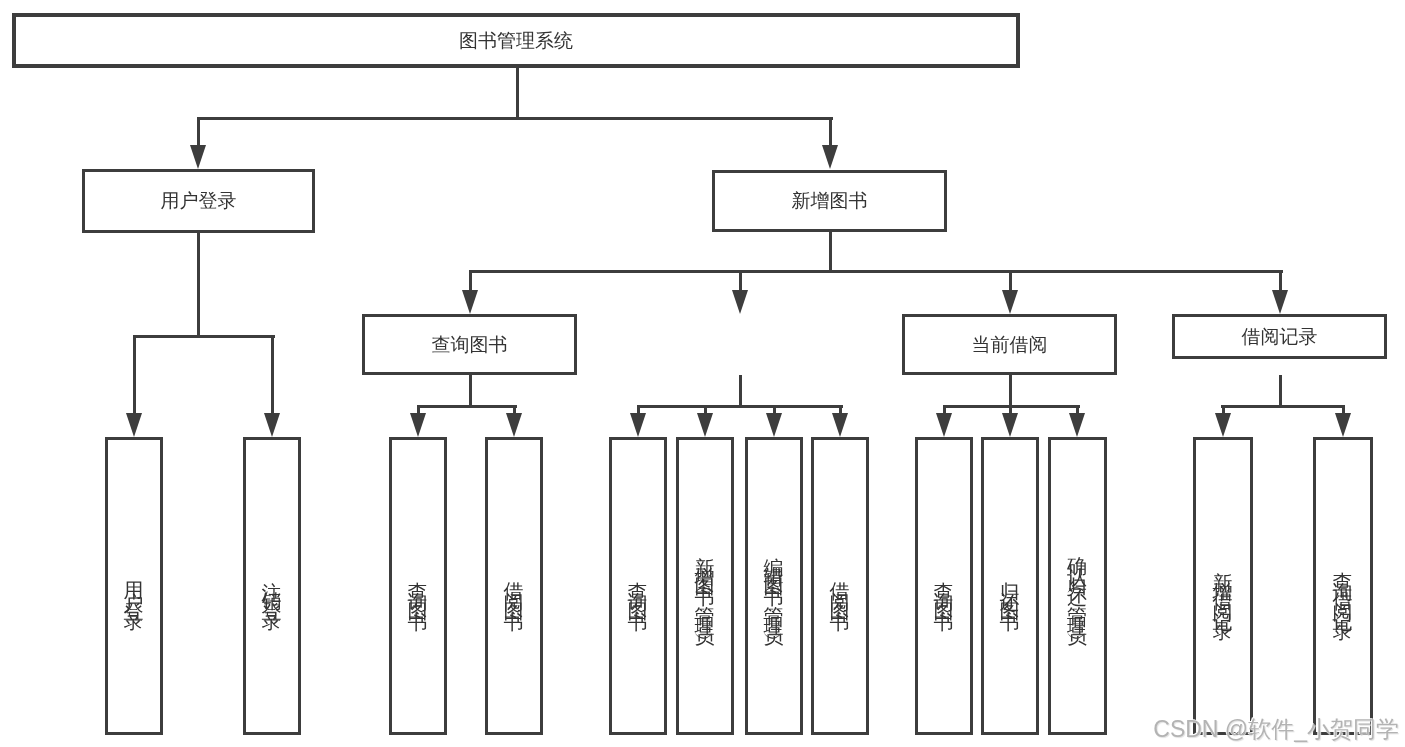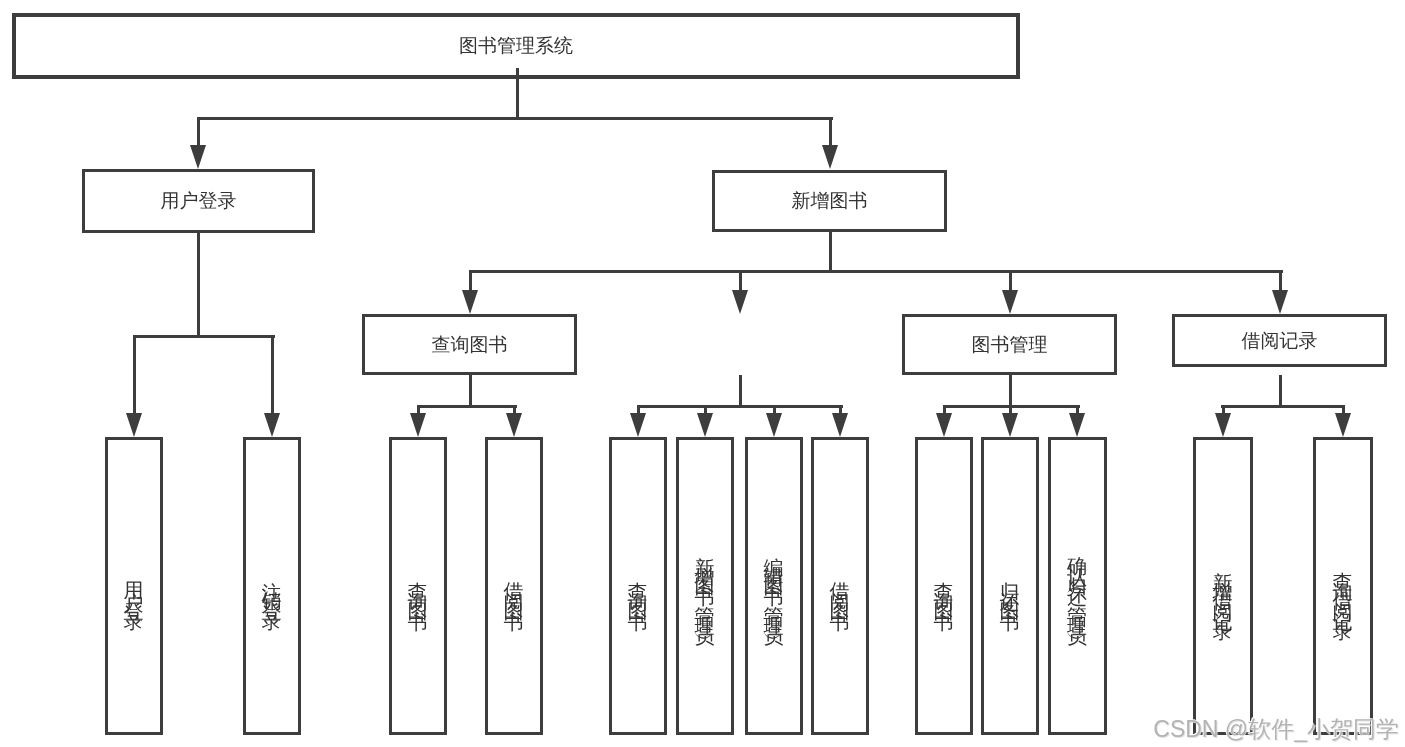--- a/index.html
+++ b/index.html
@@ -50,21 +50,21 @@
     color:var(--wm);
     text-shadow:-1px -1px 0 #ffffff,1px 1px 1px #e0e0e0;
     white-space:nowrap;
   }
 </style>
 </head>
 <body>
 
 <div id="canvas">
 
-  <div class="box root" style="left:12px;top:13px;width:1008px;height:66px;">
+  <div class="box root" style="left:12px;top:13px;width:1008px;height:55px;">
     <span>图书管理系统</span>
   </div>
 
   <div class="vline" style="left:516px;top:68px;height:49px;"></div>
   <div class="hline" style="left:197px;top:117px;width:636px;"></div>
   <div class="vline" style="left:197px;top:117px;height:28px;"></div>
   <div class="ah" style="left:190px;top:145px;"></div>
   <div class="vline" style="left:829px;top:117px;height:28px;"></div>
   <div class="ah" style="left:822px;top:145px;"></div>
 
@@ -90,23 +90,23 @@
   <div class="ah" style="left:732px;top:290px;"></div>
   <div class="vline" style="left:1009px;top:270px;height:20px;"></div>
   <div class="ah" style="left:1002px;top:290px;"></div>
   <div class="vline" style="left:1279px;top:270px;height:20px;"></div>
   <div class="ah" style="left:1272px;top:290px;"></div>
 
   <div class="box" style="left:362px;top:314px;width:215px;height:61px;">
     <span>查询图书</span>
   </div>
   <div class="box" style="left:902px;top:314px;width:215px;height:61px;">
-    <span>图书管理</span>
+    <span>当前借阅</span>
   </div>
-  <div class="box" style="left:1172px;top:314px;width:215px;height:53px;">
+  <div class="box" style="left:1172px;top:314px;width:215px;height:45px;">
     <span>借阅记录</span>
   </div>
 
   <div class="vline" style="left:469px;top:375px;height:30px;"></div>
   <div class="hline" style="left:417px;top:405px;width:100px;"></div>
   <div class="vline" style="left:417px;top:405px;height:8px;"></div>
   <div class="ah" style="left:410px;top:413px;"></div>
   <div class="vline" style="left:513px;top:405px;height:8px;"></div>
   <div class="ah" style="left:506px;top:413px;"></div>
 

